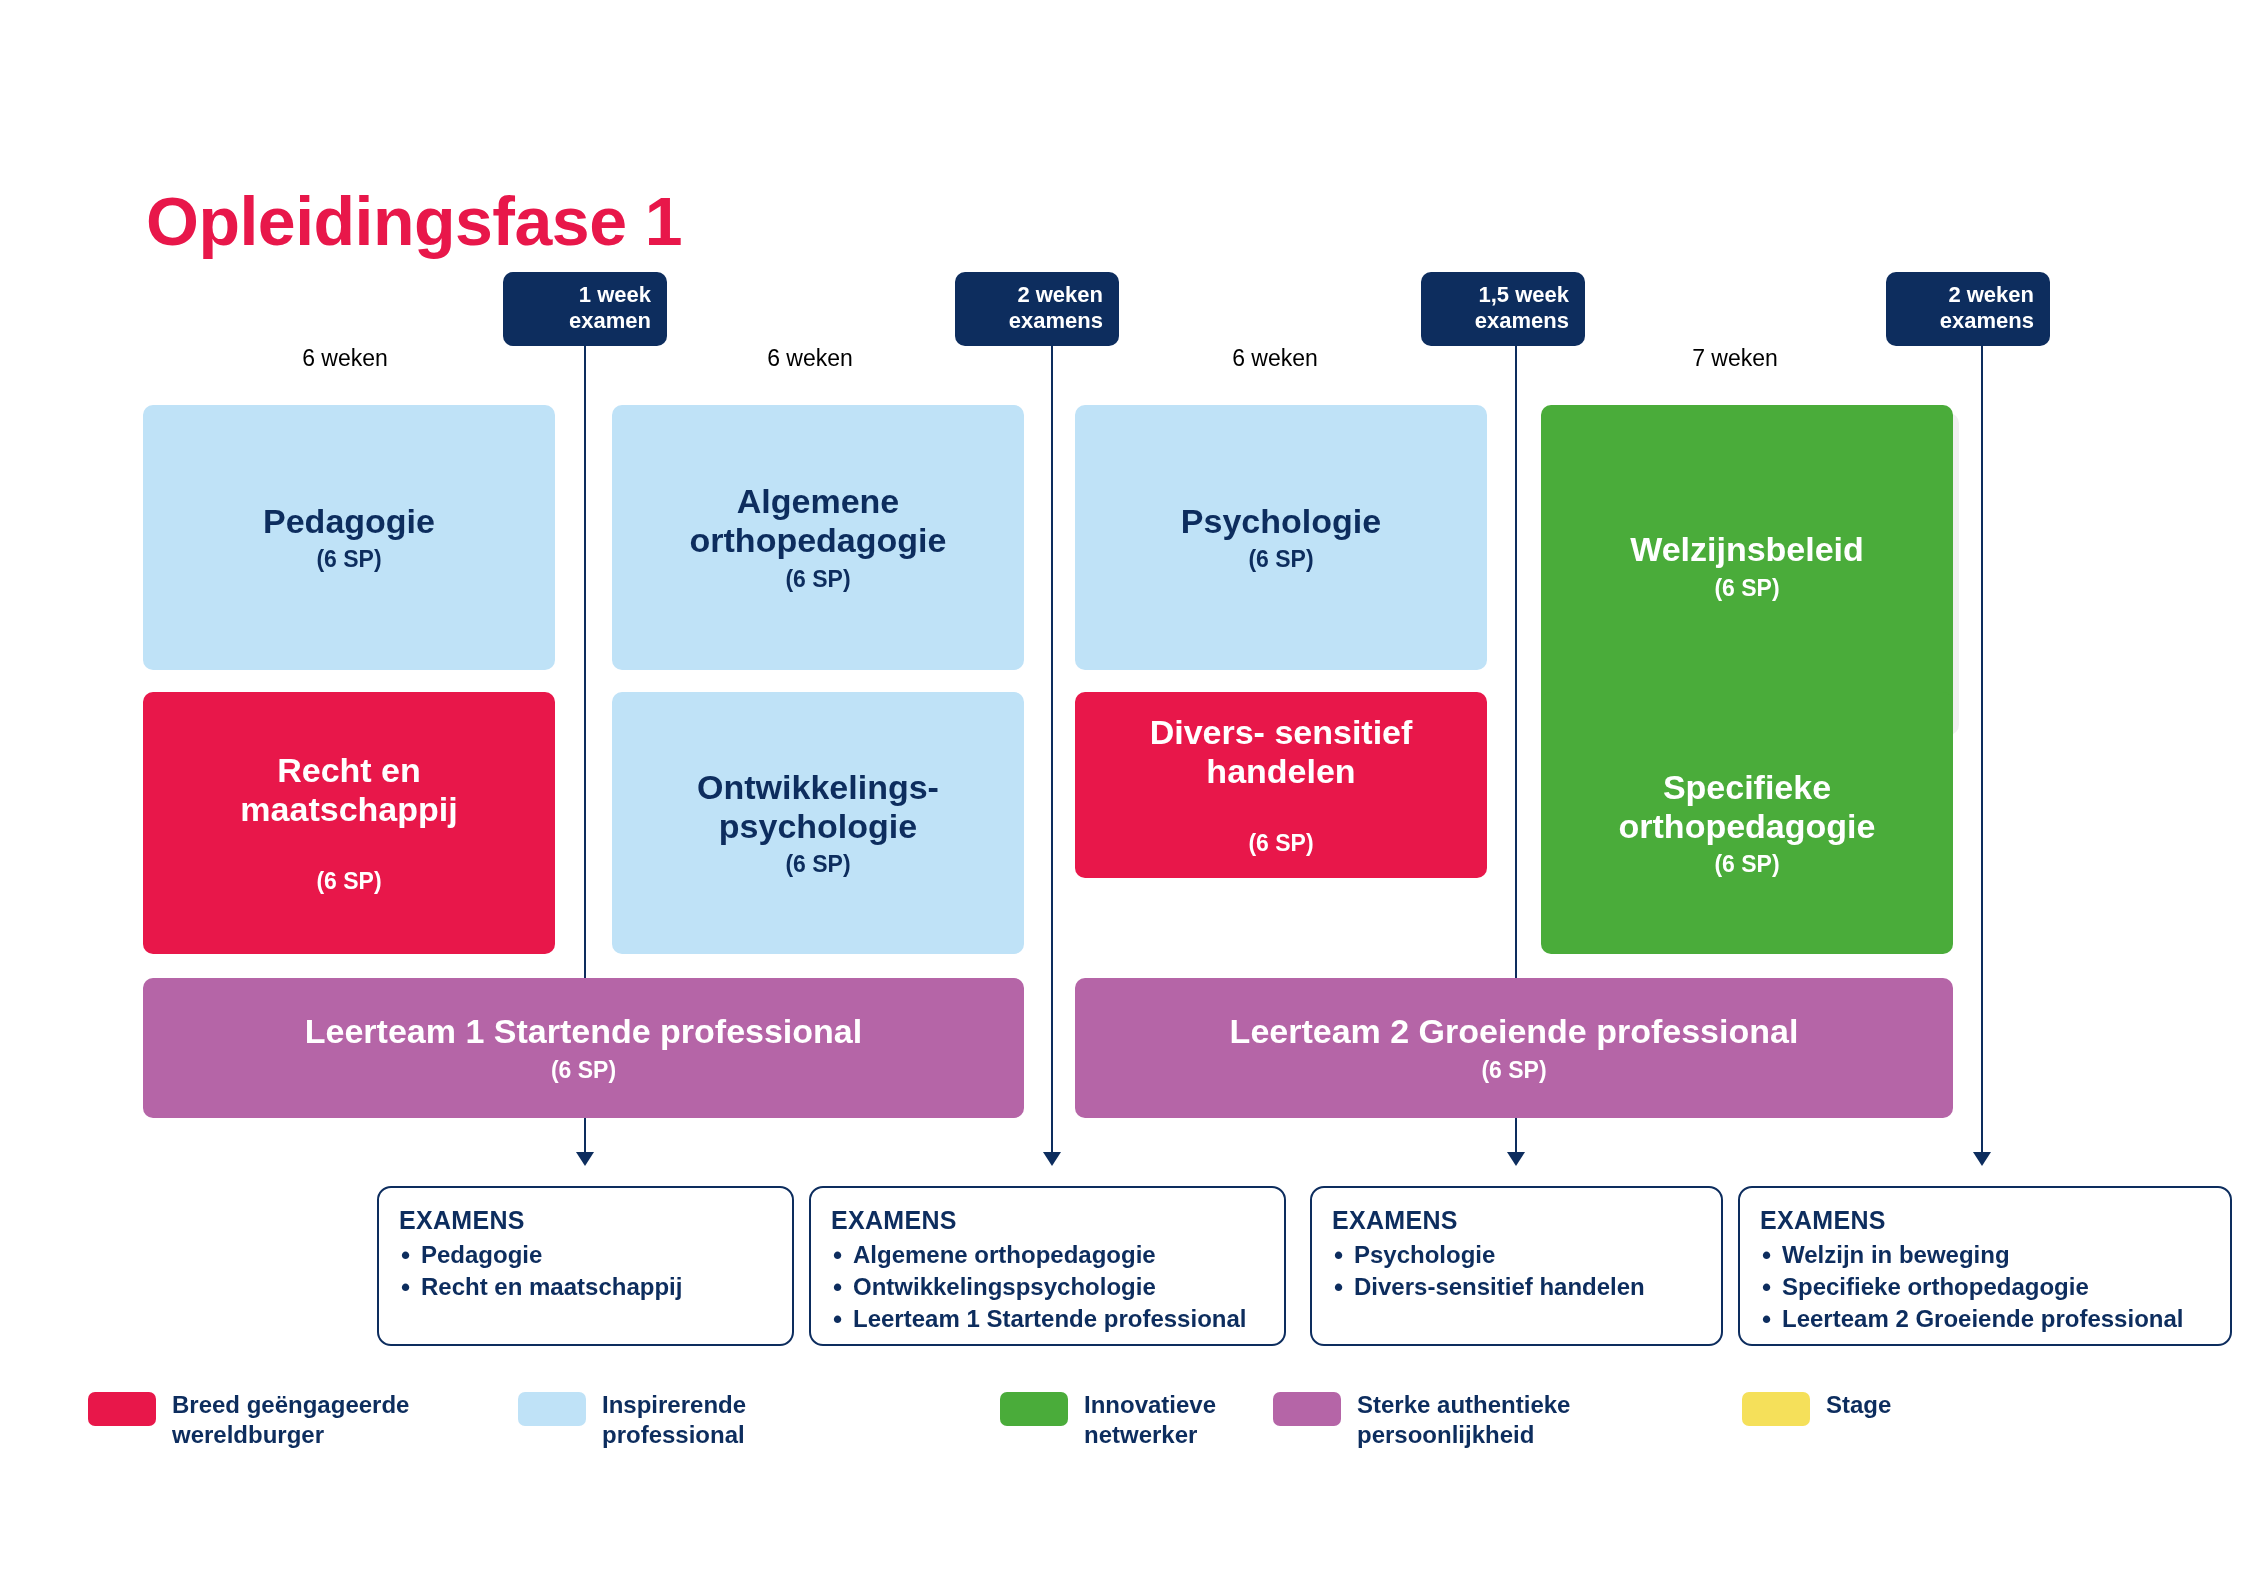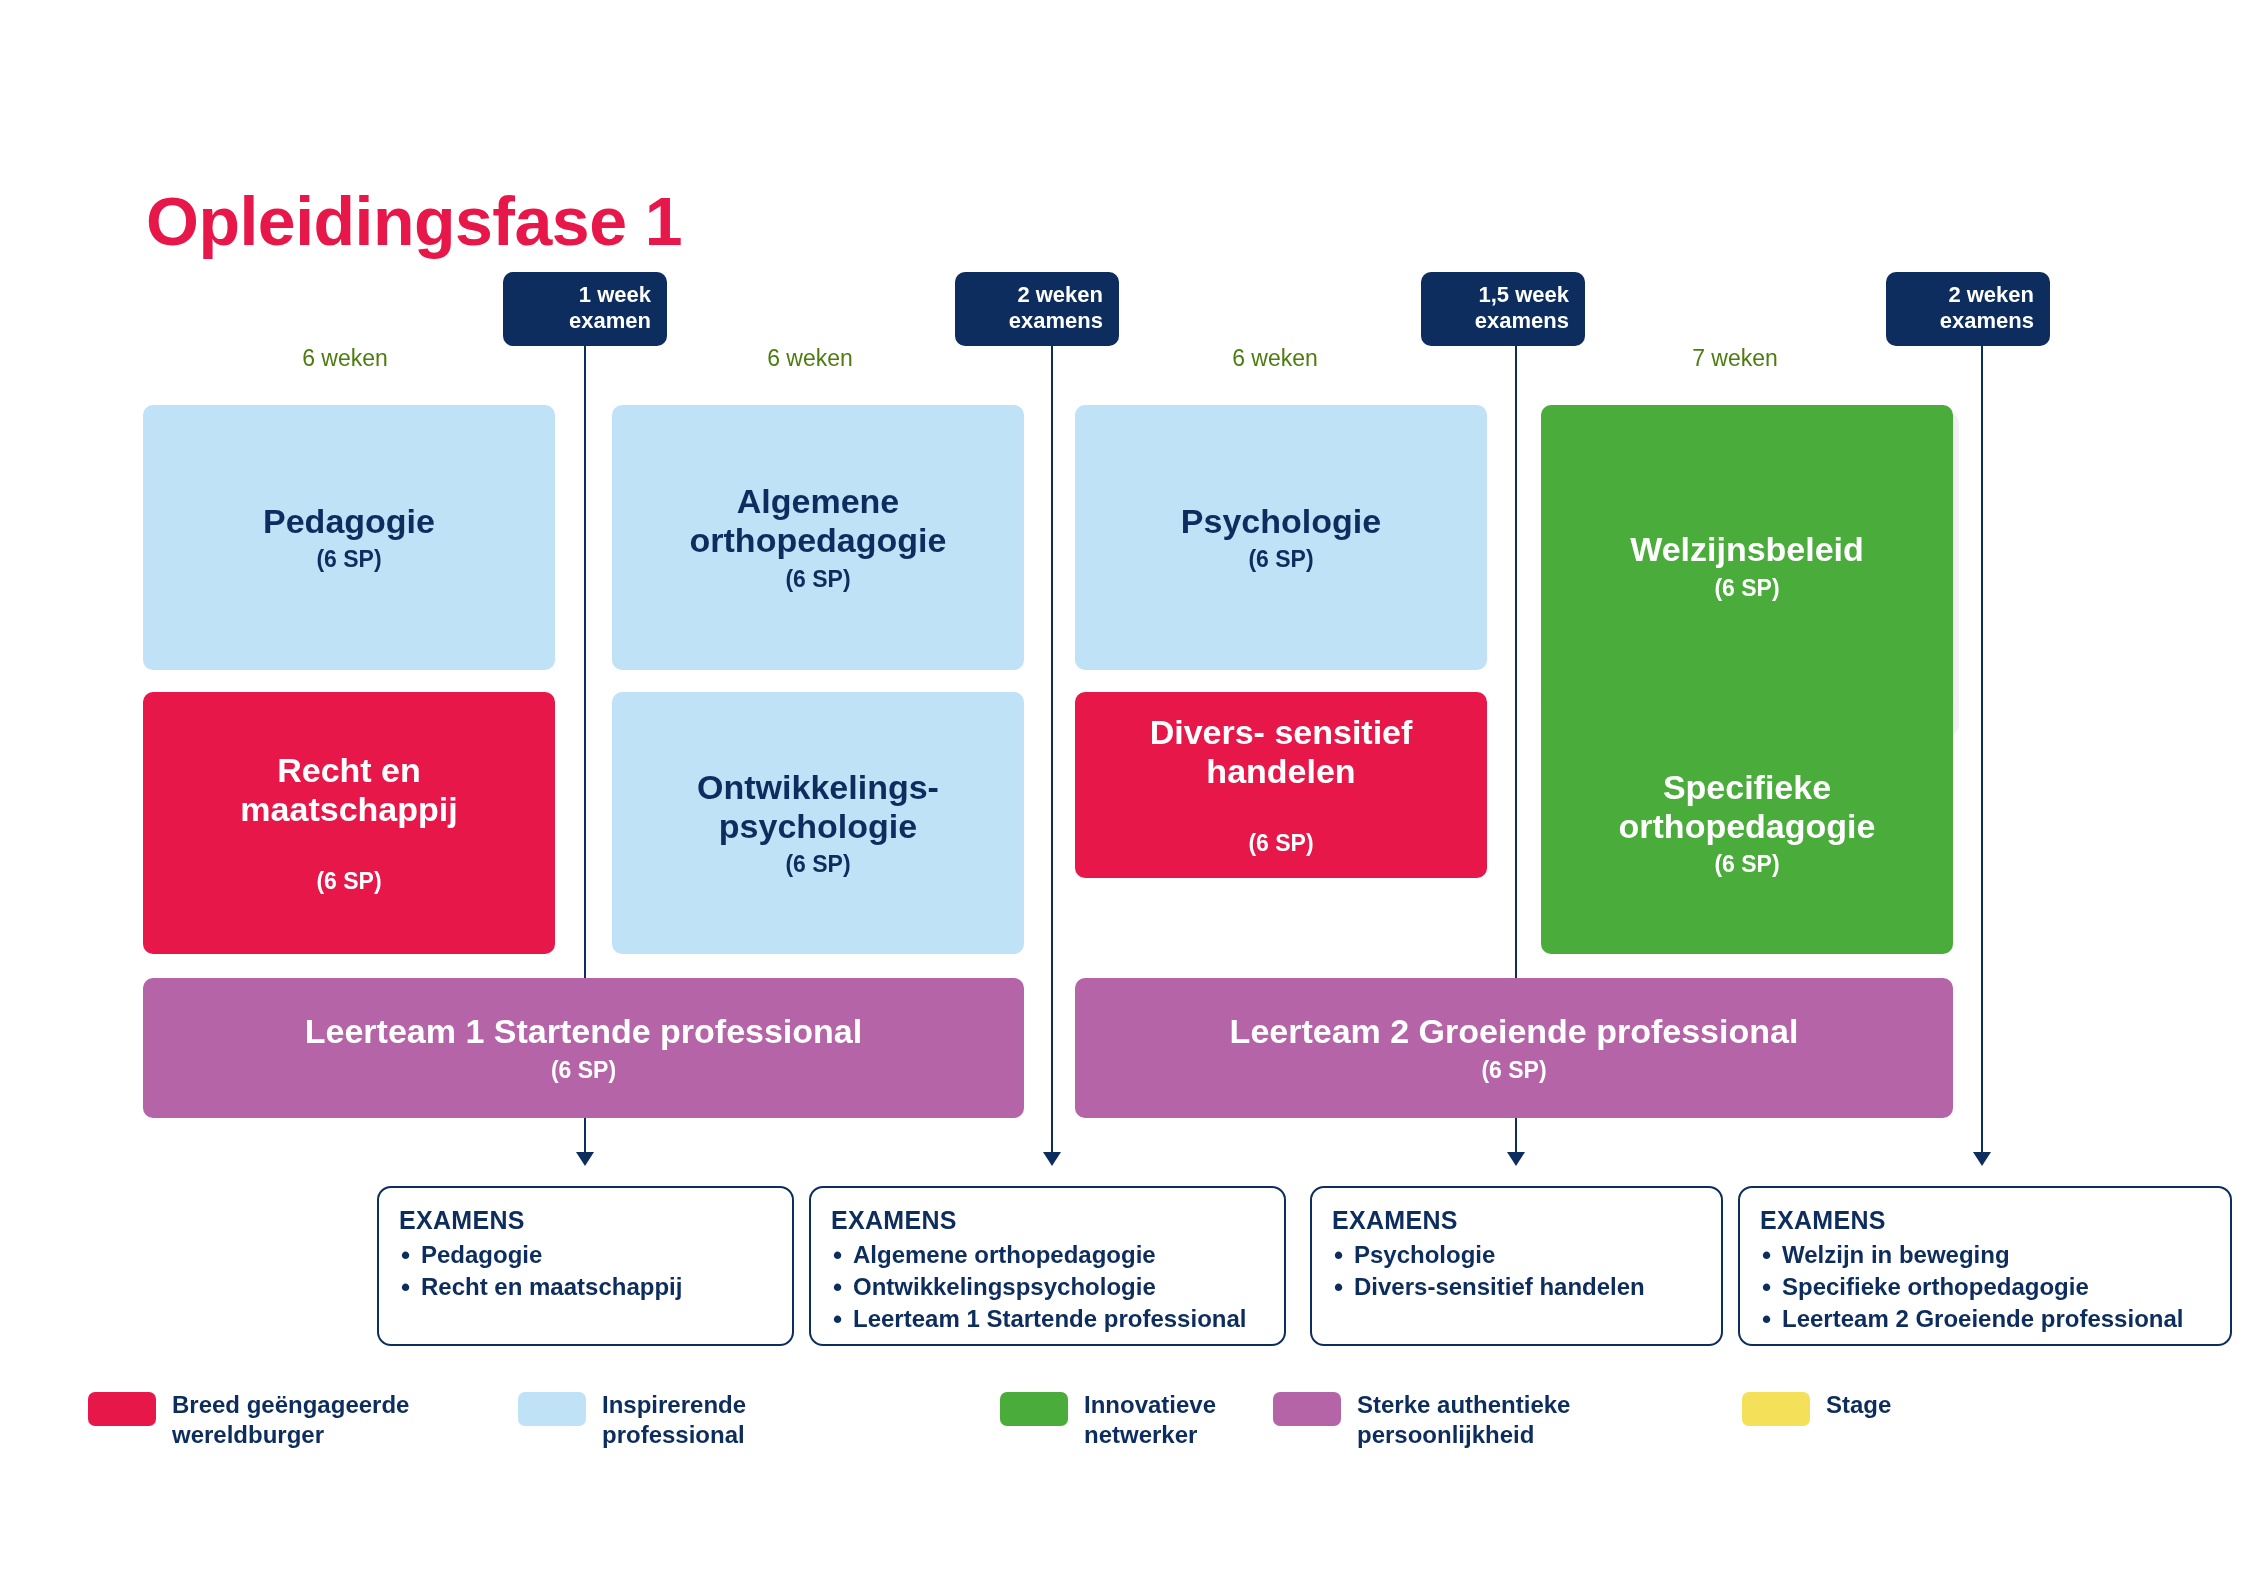--- a/index.html
+++ b/index.html
@@ -30,21 +30,21 @@
     font-size: 68px;
     font-weight: bold;
     color: #e8174a;
     letter-spacing: -0.5px;
   }
 
   
   .week-label {
     position: absolute;
     font-size: 23px;
-    color: #4d7c0f;
+    color: #000000;
     text-align: center;
     width: 260px;
   }
 
   
   .exam-badge {
     position: absolute;
     background: #0d2d5e;
     color: #ffffff;
     border-radius: 10px;

